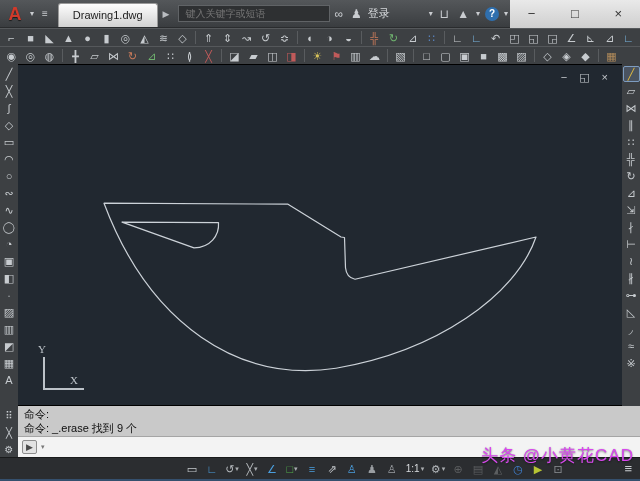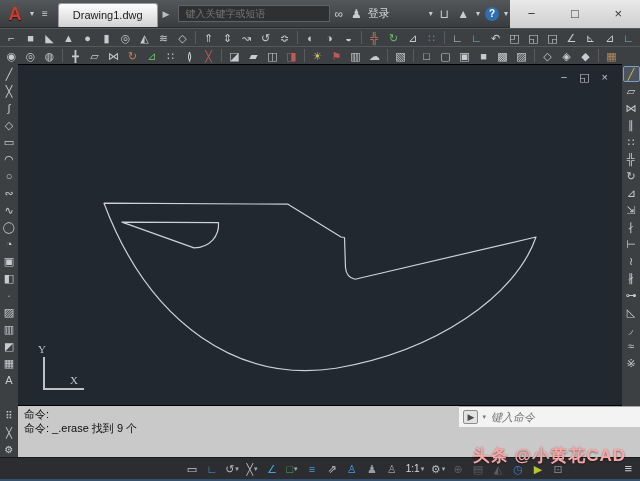--- a/index.html
+++ b/index.html
@@ -82,21 +82,21 @@
   }
   .drawsvg{position:absolute;left:0;top:0;}
   .ucssvg{position:absolute;left:10px;bottom:4px;}
   
   .cmdwin{height:51px;display:flex;background:#c9c9c9;}
   .dock{
     width:18px;background:#3d4043;display:flex;flex-direction:column;
     align-items:center;padding-top:3px;gap:4px;flex:none;
   }
   .dock .ticon{color:#c7cbcf;font-size:10px;height:13px;}
-  .cmdbody{flex:1;display:flex;}
+  .cmdbody{flex:1;display:flex;flex-direction:column;}
   .cmdhist{
     flex:1;background:#c9c9c9;color:#0d0d0d;font-size:11px;line-height:14px;
     padding:1px 6px;white-space:pre;
   }
   .cmdinputrow{
     height:21px;background:#f3f3f3;border-top:1px solid #a5a5a5;
     display:flex;align-items:center;padding:0 4px;gap:3px;
   }
   .promptbox{
     width:15px;height:14px;border:1px solid #8e8e8e;background:#e3e3e3;
@@ -111,22 +111,22 @@
   
   .statusbar{
     height:24px;background:#2b2d30;border-top:1px solid #191a1b;
     border-bottom:2px solid #35506e;
     display:flex;align-items:center;padding-left:182px;position:relative;
   }
   .statusbar .ticon{font-size:11px;color:#b5b9bd;min-width:18px;}
   .statusbar .ticon.txt{font-size:10px;color:#d8dbde;min-width:24px;}
   .menubtn{margin-left:auto;margin-right:8px;color:#c7cbcf;font-size:13px;}
   .watermark{
-    position:absolute;right:14px;top:-14px;z-index:9;white-space:nowrap;
-    font-size:17px;font-weight:bold;letter-spacing:1px;color:#fca5a5;
+    position:absolute;right:6px;top:-14px;z-index:9;white-space:nowrap;
+    font-size:17px;font-weight:normal;letter-spacing:1px;color:#d946ef;
     text-shadow:0 1px 2px rgba(0,0,0,.45), 0 0 1px rgba(120,120,120,.35);
   }
 </style>
 </head>
 <body>
 
 <div class="titlebar">
   <span class="alogo">A</span>
   <span class="tcaret">▾</span>
   <span class="qatbtn">≡</span>
@@ -297,21 +297,20 @@
   <div class="dock">
       <span class="ticon">⠿</span>
       <span class="ticon">╳</span>
       <span class="ticon">⚙</span>
     </div>
   <div class="cmdbody">
     <div class="cmdhist"><div>命令:</div><div>命令: _.erase 找到 9 个</div></div>
     <div class="cmdinputrow">
       <span class="promptbox">▶</span>
       <span class="caret">▾</span>
-      <input placeholder="键入命令" style="">
     </div>
   </div>
 </div>
 
 <div class="statusbar">
   <span style="display:contents"><span class="ticon" style="color: rgb(196, 200, 204);">▭</span><span class="ticon" style="color: rgb(74, 158, 222);">∟</span><span class="ticon">↺<span class="caret">▾</span></span><span class="ticon">╳<span class="caret">▾</span></span><span class="ticon" style="color: rgb(74, 158, 222);">∠</span><span class="ticon" style="color: rgb(83, 176, 74);">□<span class="caret">▾</span></span><span class="ticon" style="color: rgb(74, 158, 222);">≡</span><span class="ticon" style="color: rgb(196, 200, 204);">⇗</span><span class="ticon" style="color: rgb(74, 158, 222);">♙</span><span class="ticon" style="color: rgb(154, 158, 162);">♟</span><span class="ticon" style="color: rgb(154, 158, 162);">♙</span><span class="ticon txt">1:1<span class="caret">▾</span></span><span class="ticon">⚙<span class="caret">▾</span></span><span class="ticon" style="color: rgb(92, 94, 96);">⊕</span><span class="ticon" style="color: rgb(92, 94, 96);">▤</span><span class="ticon" style="color: rgb(92, 94, 96);">◭</span><span class="ticon" style="color: rgb(63, 127, 208);">◷</span><span class="ticon" style="color: rgb(183, 196, 51);">▶</span><span class="ticon" style="color: rgb(140, 144, 148);">⊡</span></span>
   <span class="menubtn">≡</span>
   <div class="watermark">头条 @小黄花CAD</div>
 </div>
 

